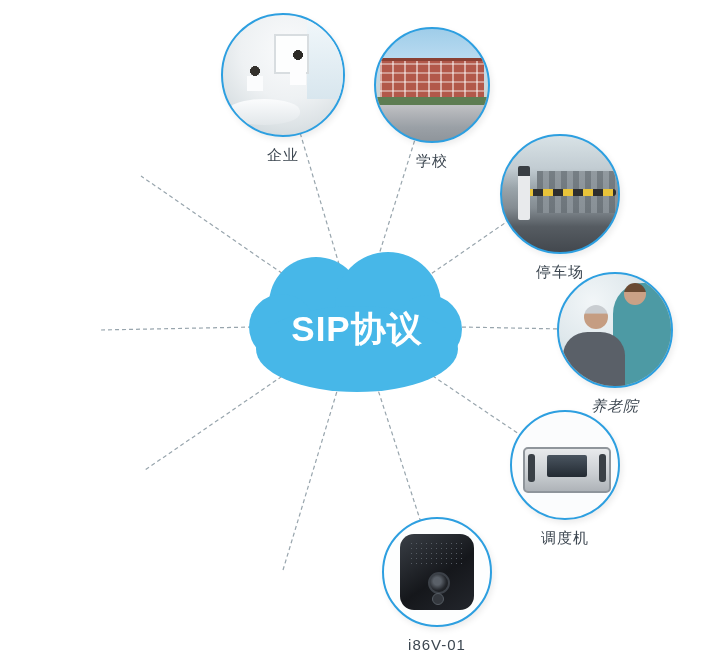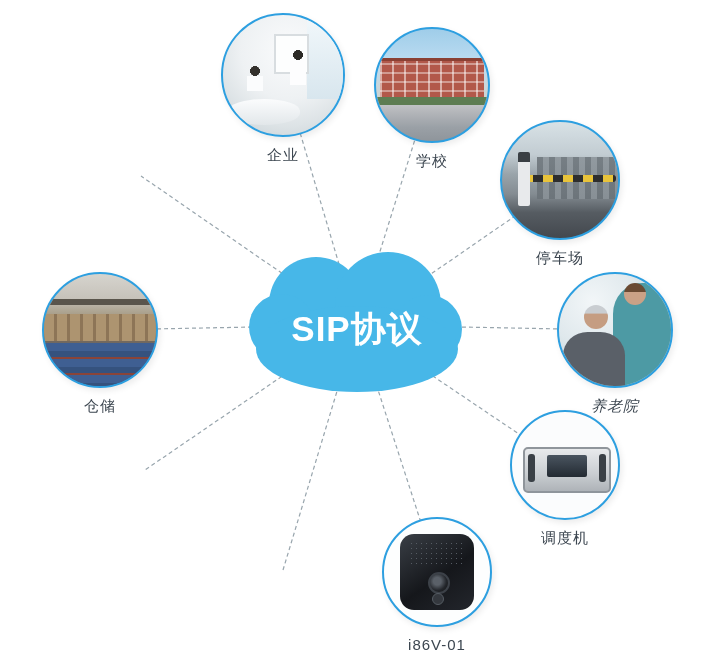--- a/index.html
+++ b/index.html
@@ -16,21 +16,21 @@
     position:relative;border:2px solid #2d9fe0;border-radius:50%;overflow:hidden;
     box-sizing:border-box;background:#fff;box-shadow:2px 3px 6px rgba(0,0,0,.08);
   }
   .circle > div{position:absolute;}
   .node-label{margin-top:9px;font-size:15px;color:#3c4650;letter-spacing:1px;white-space:nowrap;}
 
   
   .n-enterprise{left:221px;top:13px;}  .n-enterprise .circle{width:124px;height:124px;}
   .n-school{left:374px;top:27px;}      .n-school .circle{width:116px;height:116px;}
   .n-hospital{left:85px;top:120px;}    .n-hospital .circle{width:112px;height:112px;}
-  .n-parking{left:500px;top:120px;}    .n-parking .circle{width:120px;height:120px;}
+  .n-parking{left:500px;top:134px;}    .n-parking .circle{width:120px;height:120px;}
   .n-warehouse{left:42px;top:272px;}   .n-warehouse .circle{width:116px;height:116px;}
   .n-nursing{left:557px;top:272px;font-style:italic;}    .n-nursing .circle{width:116px;height:116px;}
   .n-mobile{left:93px;top:418px;}      .n-mobile .circle{width:104px;height:104px;}
   .n-dispatcher{left:510px;top:410px;} .n-dispatcher .circle{width:110px;height:110px;}
   .n-ipphone{left:225px;top:512px;}    .n-ipphone .circle{width:116px;height:116px;}
   .n-i86v{left:382px;top:517px;}       .n-i86v .circle{width:110px;height:110px;}
 
   
   .p-enterprise{background:radial-gradient(circle at 55% 30%, #fafbfc 0%, #eef1f3 45%, #dde3e6 70%, #c3cdd2 100%);}
   .ent-window{right:0;top:0;width:30%;height:70%;background:linear-gradient(180deg,#f2f8fb,#d8e6ee);}
@@ -138,28 +138,20 @@
 
   <div class="node n-parking">
     <div class="circle p-parking">
       <div class="par-wall"></div>
       <div class="par-arm"></div>
       <div class="par-post"></div>
     </div>
     <div class="node-label">停车场</div>
   </div>
 
-  <div class="node n-warehouse">
-    <div class="circle p-warehouse">
-      <div class="wh-beam"></div>
-      <div class="wh-boxes"></div>
-      <div class="wh-rack"></div>
-    </div>
-    <div class="node-label">仓储</div>
-  </div>
 
   <div class="node n-nursing">
     <div class="circle p-nursing">
       <div class="nur-nurse"></div>
       <div class="nur-nurse-head"></div>
       <div class="nur-man"></div>
       <div class="nur-man-head"></div>
     </div>
     <div class="node-label">养老院</div>
   </div>

